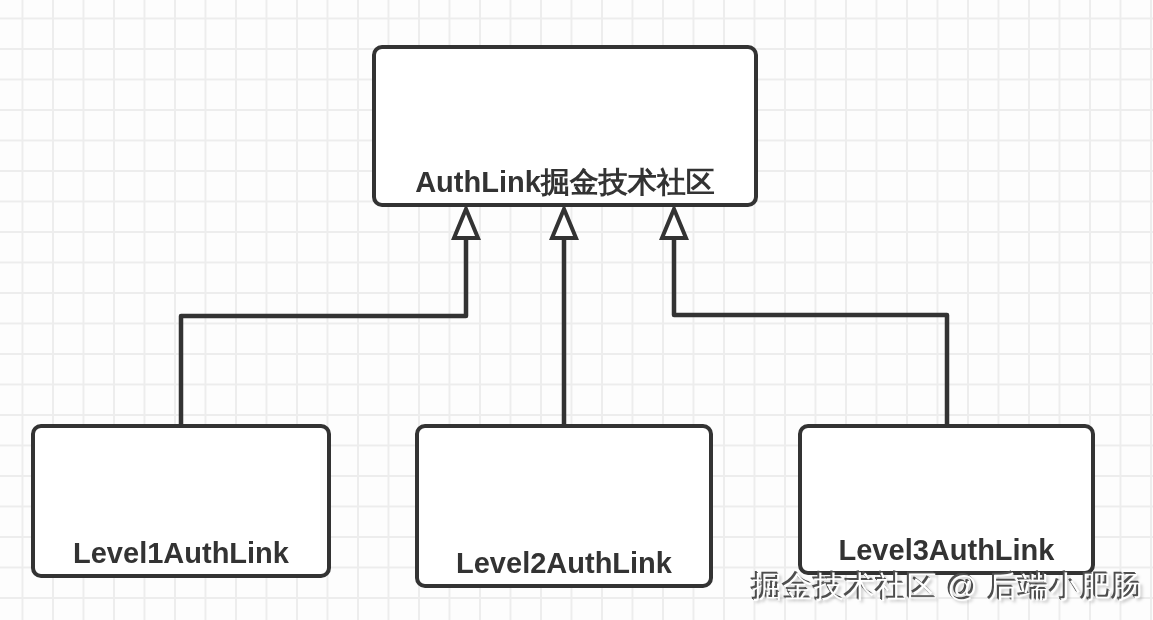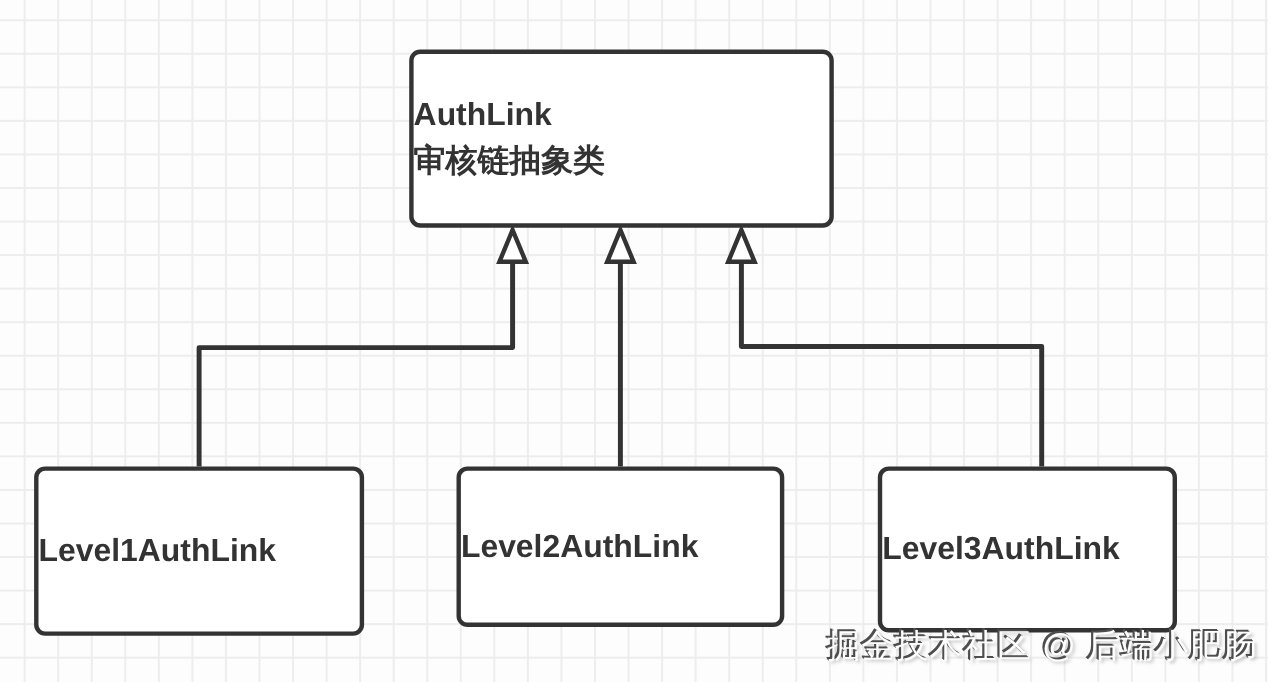--- a/index.html
+++ b/index.html
@@ -39,38 +39,38 @@
     stroke-linejoin: miter;
   }
 
   .box {
     position: absolute;
     box-sizing: border-box;
     background: #ffffff;
     border: 4.5px solid #333333;
     border-radius: 10px;
     display: flex;
-    flex-direction: column;
-    align-items: flex-start;
+    flex-direction: row;
+    align-items: flex-end;
     justify-content: center;
     text-align: center;
     color: #333333;
     font-weight: bold;
     z-index: 2;
   }
   .box .line1, .box .line2 {
     font-size: 29px;
     line-height: 1.4;
     white-space: nowrap;
   }
 
   .box-parent { left: 372px; top: 45px;  width: 386px; height: 162px; }
   .box-child1 { left: 31px;  top: 424px; width: 300px; height: 154px; }
-  .box-child2 { left: 415px; top: 424px; width: 298px; height: 146px; }
-  .box-child3 { left: 798px; top: 424px; width: 272px; height: 151px; }
+  .box-child2 { left: 415px; top: 424px; width: 298px; height: 164px; }
+  .box-child3 { left: 798px; top: 424px; width: 297px; height: 151px; }
 
   .watermark {
     position: absolute;
     right: 10px;
     bottom: 12px;
     z-index: 5;
     font-size: 30px;
     font-weight: normal;
     letter-spacing: 1px;
     color: #ffffff;
@@ -100,21 +100,21 @@
     </g>
 
     <g>
       <polyline points="674,238 674,315 947,315 947,424"></polyline>
       <polygon points="674,209 662,238 686,238"></polygon>
     </g>
   </svg>
 
   <div class="box box-parent">
     <div class="line1">AuthLink</div>
-    <div class="line2">审核链抽象类</div>
+    <div class="line2">掘金技术社区</div>
   </div>
 
   <div class="box box-child1">
     <div class="line1">Level1AuthLink</div>
   </div>
 
   <div class="box box-child2">
     <div class="line1">Level2AuthLink</div>
   </div>
 

